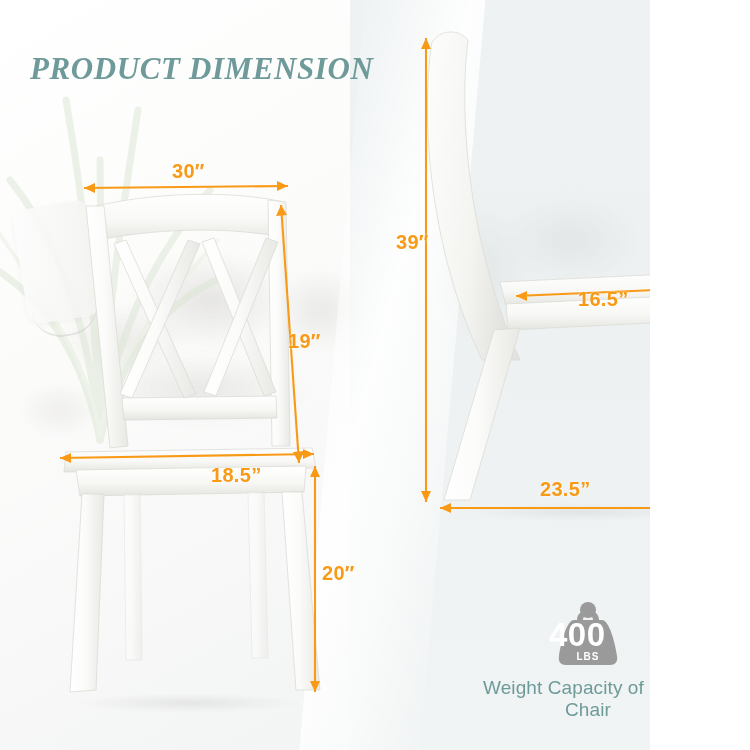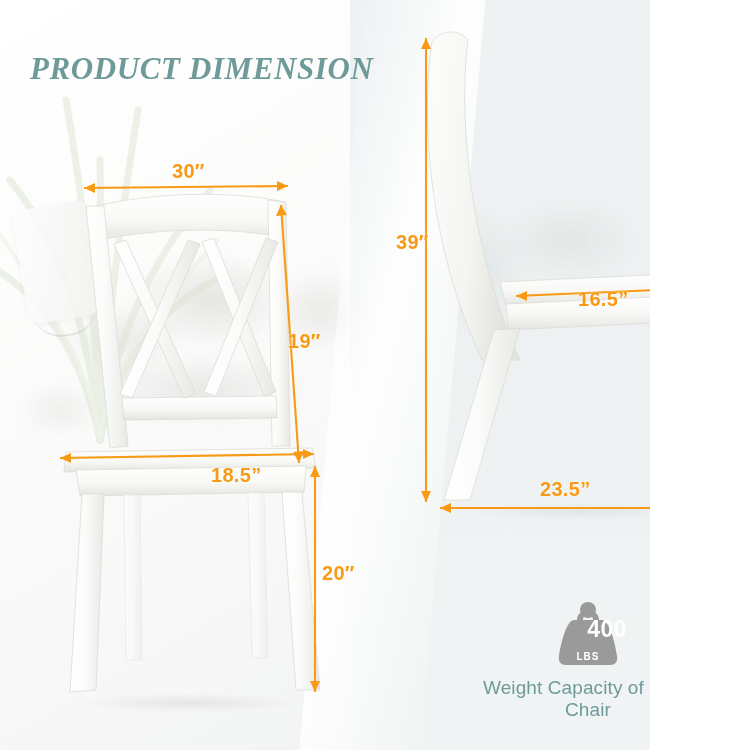--- a/index.html
+++ b/index.html
@@ -52,22 +52,22 @@
 
   
   .dim-label{position:absolute;color:#f99a16;font-size:20px;font-weight:bold;
     white-space:nowrap;letter-spacing:.3px;
     text-shadow:0 0 3px rgba(255,255,255,.85);}
   svg.overlay{position:absolute;left:0;top:0;width:750px;height:750px;pointer-events:none;}
 
   
   .badge{position:absolute;left:460px;top:598px;width:256px;text-align:center;}
   .badge-icon{position:relative;width:78px;height:70px;margin:0 auto;}
-  .badge-num{position:absolute;left:0;top:18px;width:78px;text-align:right;
-    color:#ffffff;font-size:23px;font-weight:bold;letter-spacing:.5px;}
+  .badge-num{position:absolute;left:0;top:18px;width:78px;text-align:left;
+    color:#ffffff;font-size:33px;font-weight:bold;letter-spacing:.5px;}
   .badge-unit{position:absolute;left:0;top:53px;width:78px;text-align:center;
     color:#ffffff;font-size:10px;font-weight:bold;letter-spacing:1px;}
   .badge-caption{margin-top:9px;color:#6f9a9a;font-size:19px;letter-spacing:.1px;}
 </style>
 </head>
 <body>
 
 <div id="stage">
 
   <div class="panel panel-left"></div>

